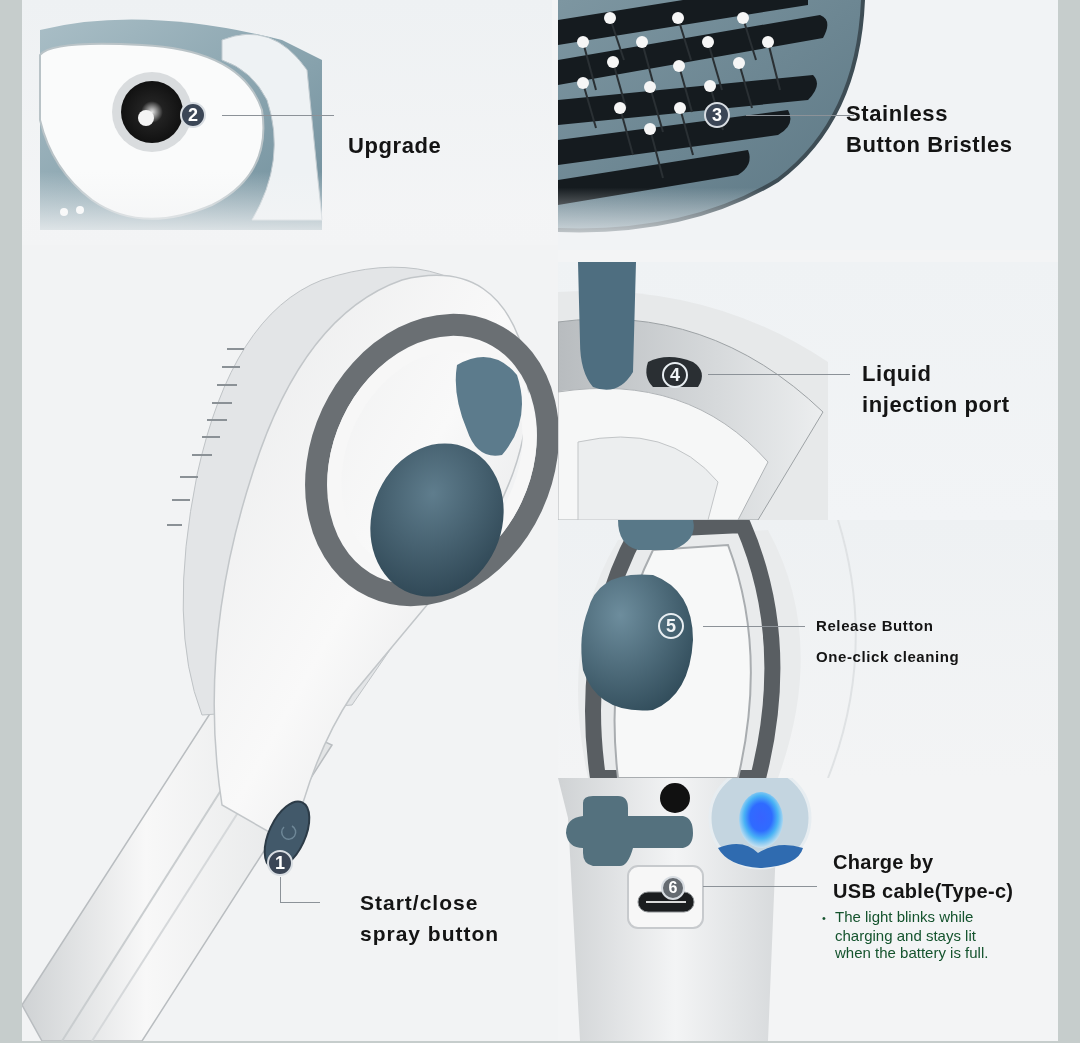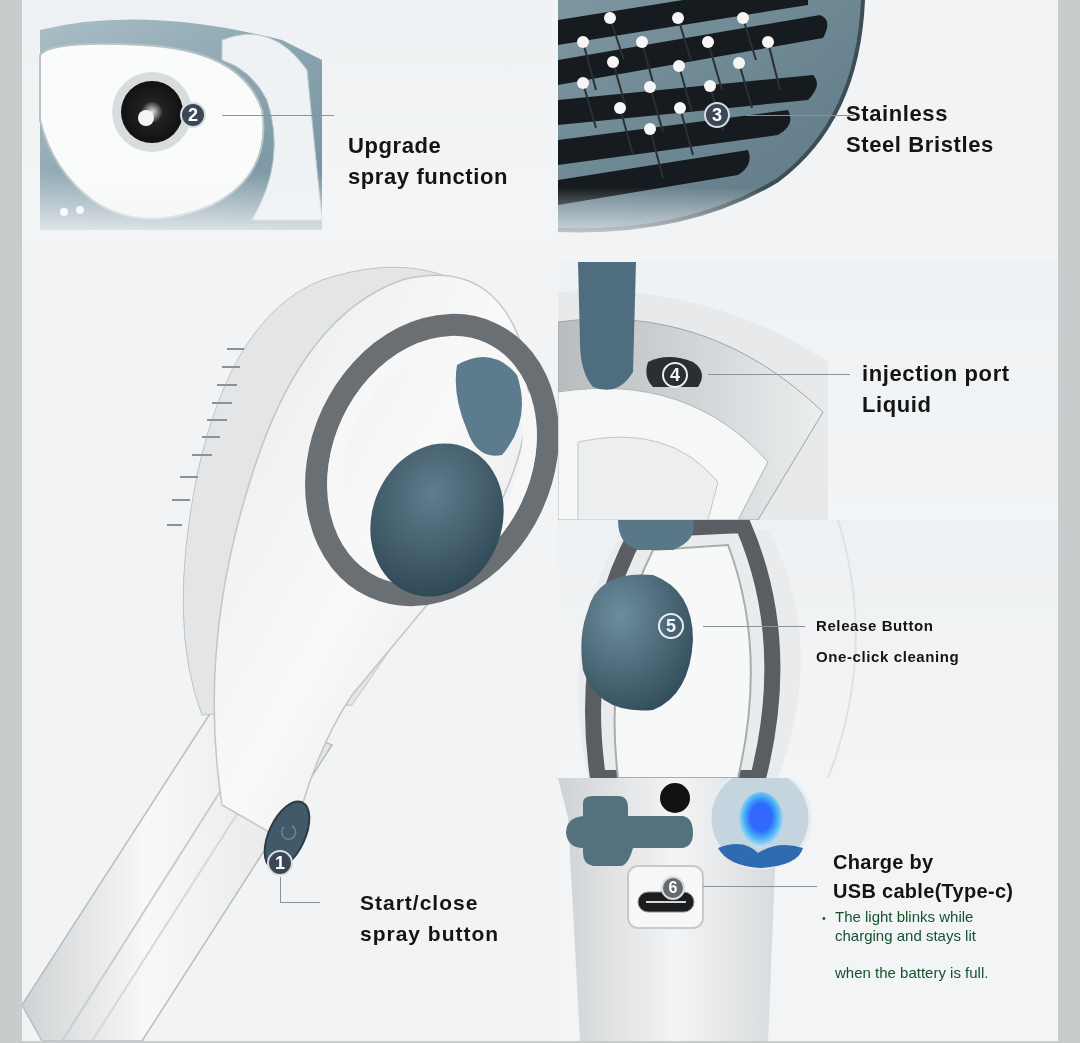--- a/index.html
+++ b/index.html
@@ -73,21 +73,20 @@
       <circle cx="130" cy="112" r="31" fill="url(#g-hole)"></circle>
       <circle cx="124" cy="118" r="8" fill="#f5f5f5"></circle>
       <circle cx="42" cy="212" r="4" fill="#fff"></circle>
       <circle cx="58" cy="210" r="4" fill="#fff"></circle>
       <rect x="0" y="0" width="530" height="245" fill="url(#g-fade)"></rect>
     </svg>
     <div class="badge" style="left:158px; top:102px;">2</div>
     <div class="leader" style="left:200px; top:115px; width:112px;"></div>
     <div class="label" style="left:326px; top:98px;margin-top:32px;">
       <div>Upgrade</div>
-      <div>spray function</div>
     </div>
   </div>
 
   <div class="panel p-bristle">
     <svg width="500" height="250" viewBox="0 0 500 250">
       <defs>
         <linearGradient id="g-pad" x1="0" y1="0" x2="1" y2="1">
           <stop offset="0" stop-color="#7d96a1"></stop>
             <stop offset="1" stop-color="#5c7784"></stop>
         </linearGradient>
@@ -141,21 +140,21 @@
         <circle cx="92" cy="129" r="6"></circle>
       </g>
       <path d="M305 0 Q300 120 220 180 Q130 235 0 230 L0 250 L500 250 L500 0 Z" fill="#f1f3f5"></path>
       <path d="M305 0 Q300 120 220 180 Q130 235 0 230" fill="none" stroke="#3e4d55" stroke-width="4"></path>
       <rect x="0" y="0" width="500" height="250" fill="url(#g-fade2)"></rect>
     </svg>
     <div class="badge" style="left:146px; top:102px;">3</div>
     <div class="leader" style="left:188px; top:115px; width:108px;"></div>
     <div class="label" style="left:288px; top:98px;">
       <div>Stainless</div>
-      <div>Steel Bristles</div>
+      <div>Button Bristles</div>
     </div>
   </div>
 
   <div class="panel p-main">
     <svg width="536" height="796" viewBox="0 0 536 796">
       <defs>
         <linearGradient id="g-body" x1="0" y1="0" x2="1" y2="1">
           <stop offset="0" stop-color="#e9eaeb"></stop>
             <stop offset="0.5" stop-color="#f9f9f9"></stop>
             <stop offset="1" stop-color="#dadcde"></stop>
@@ -223,22 +222,22 @@
       <path d="M0 30 Q150 20 270 100 L270 258 L0 258 Z" fill="#e7e9ea"></path>
       <path d="M0 60 Q150 40 265 150 L200 258 L0 258 Z" fill="url(#g-ring2)" stroke="#9da2a5"></path>
       <path d="M0 130 Q130 110 210 200 L180 258 L0 258 Z" fill="#f6f7f7" stroke="#b0b4b7"></path>
       <path d="M20 180 Q110 160 160 220 L150 258 L20 258 Z" fill="#eceeef" stroke="#c2c5c7"></path>
       <path d="M90 100 Q110 90 135 100 Q150 110 140 125 L95 125 Q85 115 90 100 Z" fill="#2a2f33"></path>
       <path d="M20 0 L78 0 L75 110 Q60 135 35 125 Q22 110 22 80 Z" fill="#4e6e80"></path>
     </svg>
     <div class="badge outline" style="left:104px; top:100px;">4</div>
     <div class="leader" style="left:150px; top:112px; width:142px;"></div>
     <div class="label" style="left:304px; top:96px;">
+      <div>Liquid</div>
       <div>injection port</div>
-      <div>Liquid</div>
     </div>
   </div>
 
   <div class="panel p-release">
     <svg width="500" height="258" viewBox="0 0 500 258">
       <defs>
         <radialGradient id="g-knob2" cx="0.35" cy="0.3" r="0.8">
           <stop offset="0" stop-color="#6d8d9d"></stop>
             <stop offset="1" stop-color="#2f4a58"></stop>
         </radialGradient>
@@ -285,17 +284,17 @@
     </svg>
     <div class="badge" style="left:103px; top:98px; width:24px; height:24px; line-height:20px; font-size:16px; background:#656b71;">6</div>
     <div class="leader" style="left:145px; top:108px; width:114px;"></div>
     <div class="label" style="left:275px; top:70px; font-size:20px; line-height:29px; letter-spacing:0.3px;">
       <div>Charge by</div>
       <div>USB cable(Type-c)</div>
     </div>
     <div class="sub" style="left:264px; top:130px;">
       <div><span style="display:inline-block;width:13px;font-size:11px;">•</span><span>The light blinks while</span></div>
       <div style="padding-left:13px;">charging and stays lit</div>
-      <div style="padding-left:13px;margin-top:20px;">when the battery is full.</div>
+      <div style="padding-left:13px;">when the battery is full.</div>
     </div>
   </div>
 
 </div>
 
 </body></html>

